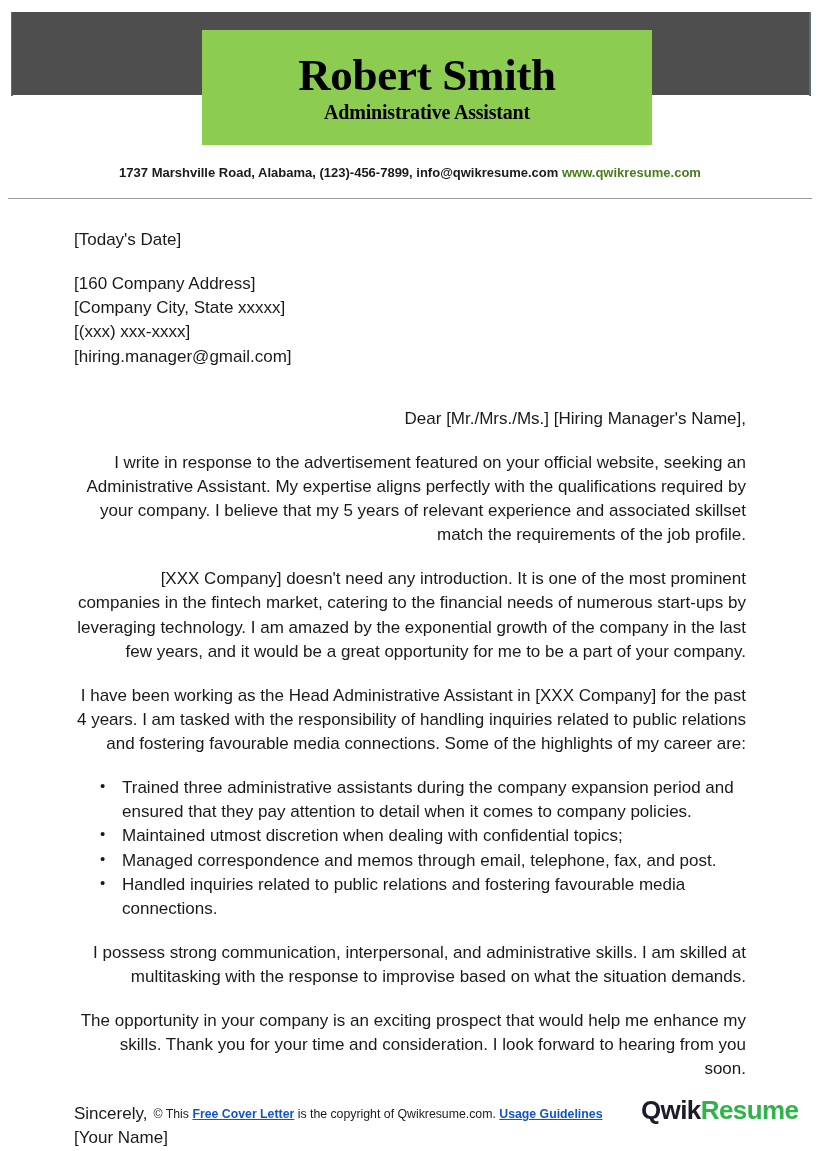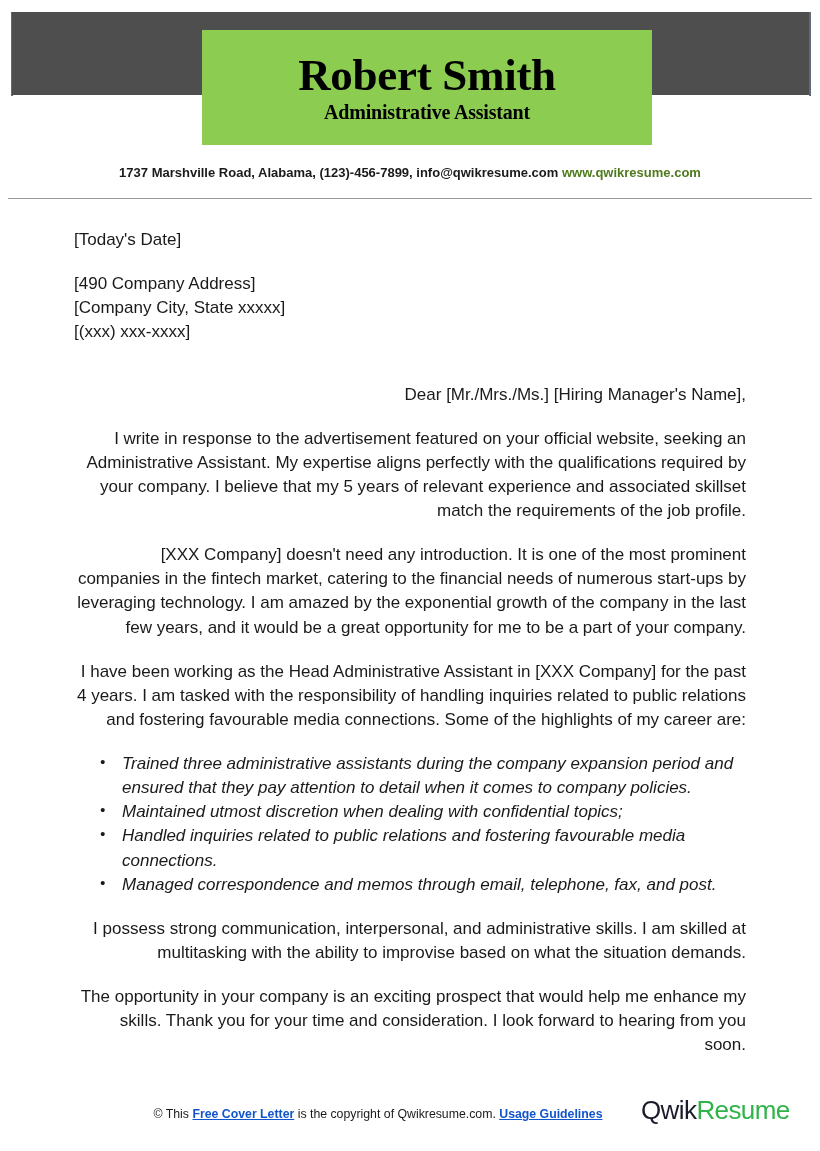--- a/index.html
+++ b/index.html
@@ -119,21 +119,20 @@
 
   p.para {
     margin: 0;
     text-align: right;
   }
 
   ul.bullets {
     margin: 0;
     padding-left: 48px;
     list-style: none;
-    font-style: italic;
   }
   ul.bullets li {
     position: relative;
     margin: 0 0 0 0;
     padding-left: 0;
   }
   ul.bullets li::before {
     content: "\2022";
     position: absolute;
     left: -22px;
@@ -157,21 +156,21 @@
   #footer-note .lnk {
     color: #1155cc;
     text-decoration: underline;
     font-weight: bold;
   }
   #logo {
     position: absolute;
     left: 641px;
     top: 1095px;
     font-size: 26px;
-    font-weight: normal;
+    font-weight: bold;
     letter-spacing: -0.6px;
     white-space: nowrap;
   }
   #logo .qwik { color: #1b1b2b; }
   #logo .resume { color: #2fb34a; }
 </style>
 </head>
 <body>
 
 <div id="page">
@@ -193,23 +192,24 @@
 
   <div id="letter-body">
 
     <div>
       <span class="line">[Today's Date]</span>
     </div>
 
     <div class="gap-md"></div>
 
     <div>
-      <span class="line">[490 Company Address]</span>
+      <span class="line">[160 Company Address]</span>
       <span class="line">[Company City, State xxxxx]</span>
       <span class="line">[(xxx) xxx-xxxx]</span>
+      <span class="line">[hiring.manager@gmail.com]</span>
     </div>
 
     <div class="gap-xl"></div>
 
     <p class="para">Dear [Mr./Mrs./Ms.] [Hiring Manager's Name],</p>
 
     <div class="gap-md"></div>
 
     <p class="para">I write in response to the advertisement featured on your official website, seeking an Administrative Assistant. My expertise aligns perfectly with the qualifications required by your company. I believe that my 5 years of relevant experience and associated skillset match the requirements of the job profile.</p>
 
@@ -219,34 +219,38 @@
 
     <div class="gap-md"></div>
 
     <p class="para">I have been working as the Head Administrative Assistant in [XXX Company] for the past 4 years. I am tasked with the responsibility of handling inquiries related to public relations and fostering favourable media connections. Some of the highlights of my career are:</p>
 
     <div class="gap-md"></div>
 
     <ul class="bullets">
       <li>Trained three administrative assistants during the company expansion period and ensured that they pay attention to detail when it comes to company policies.</li>
       <li>Maintained utmost discretion when dealing with confidential topics;</li>
+      <li>Managed correspondence and memos through email, telephone, fax, and post.</li>
       <li>Handled inquiries related to public relations and fostering favourable media connections.</li>
-      <li>Managed correspondence and memos through email, telephone, fax, and post.</li>
     </ul>
 
     <div class="gap-md"></div>
 
-    <p class="para">I possess strong communication, interpersonal, and administrative skills. I am skilled at multitasking with the ability to improvise based on what the situation demands.</p>
+    <p class="para">I possess strong communication, interpersonal, and administrative skills. I am skilled at multitasking with the response to improvise based on what the situation demands.</p>
 
     <div class="gap-md"></div>
 
     <p class="para">The opportunity in your company is an exciting prospect that would help me enhance my skills. Thank you for your time and consideration. I look forward to hearing from you soon.</p>
 
     <div class="gap-md"></div>
 
+    <div>
+      <span class="line">Sincerely,</span>
+      <span class="line">[Your Name]</span>
+    </div>
 
   </div>
 
   <div id="footer-note"><span>©</span><span> This </span><span class="lnk">Free Cover Letter</span><span> is the copyright of Qwikresume.com. </span><span class="lnk">Usage Guidelines</span></div>
 
   <div id="logo"><span class="qwik">Qwik</span><span class="resume">Resume</span></div>
 
 </div>
 
 </body></html>

